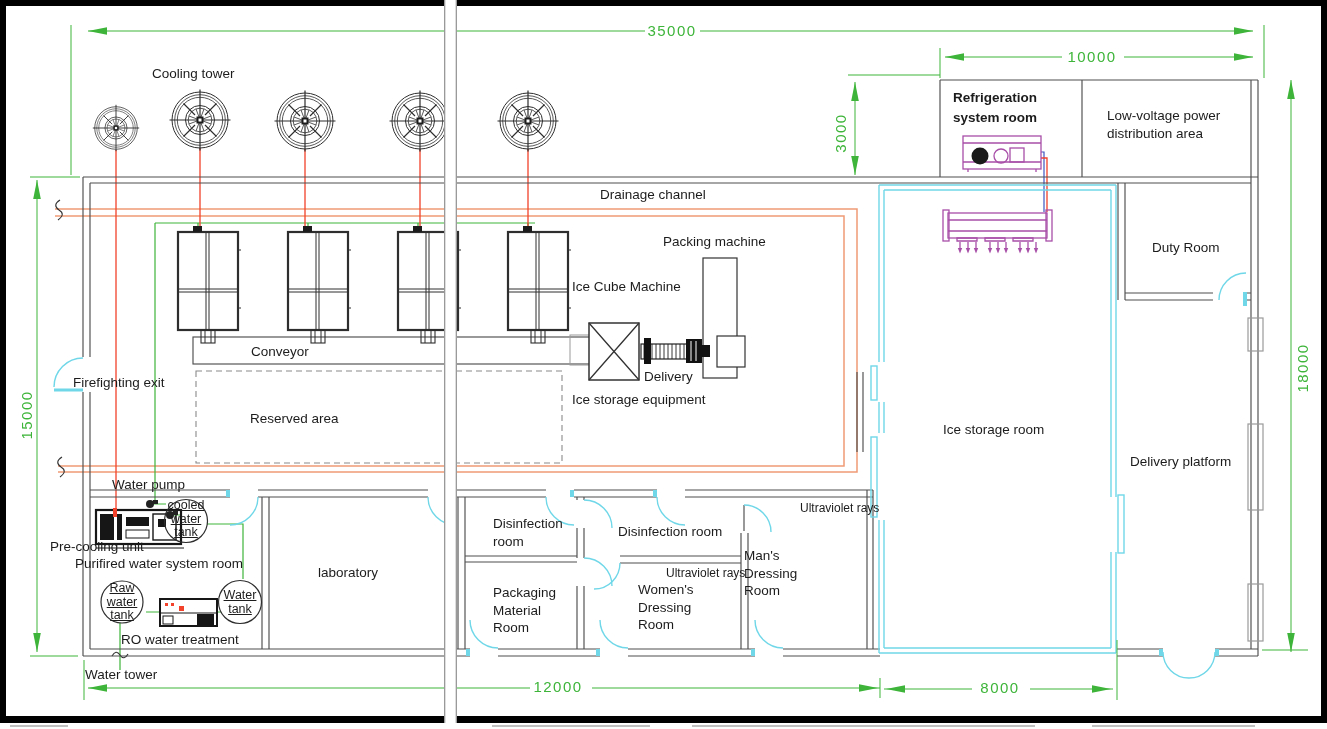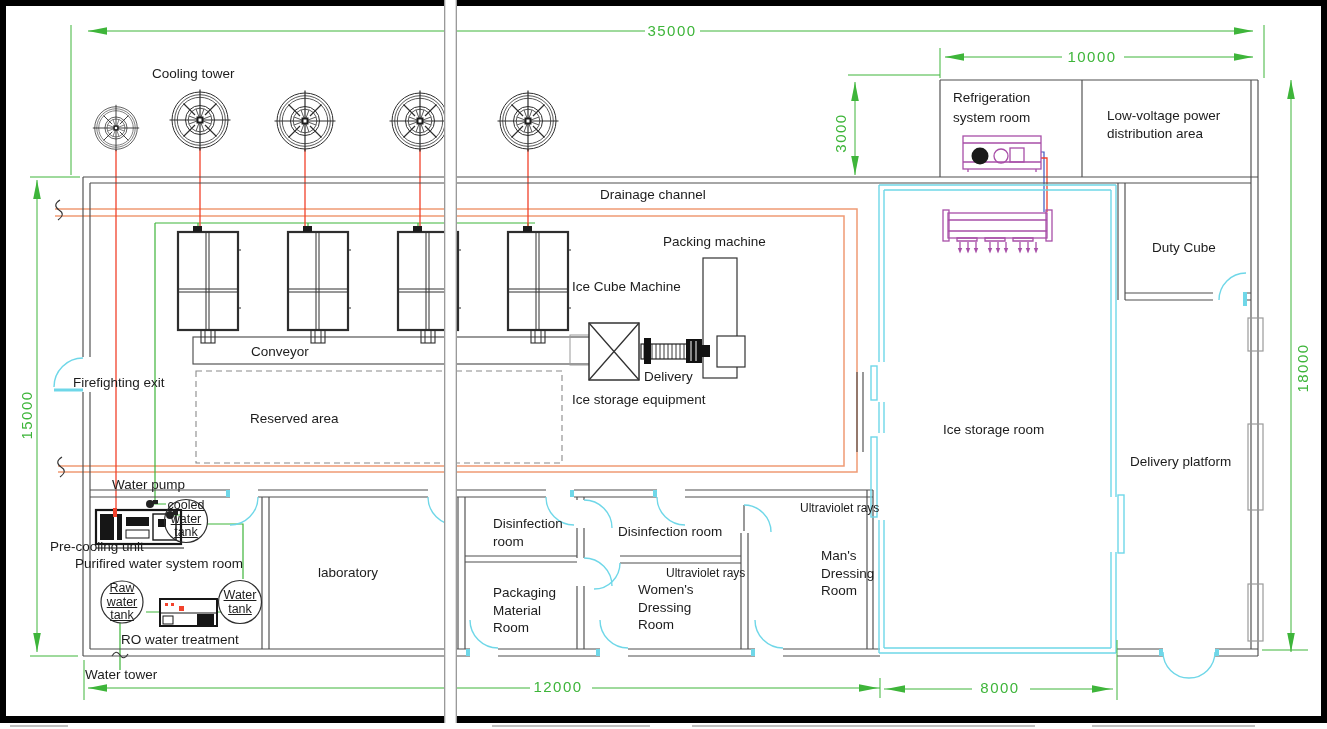--- a/index.html
+++ b/index.html
@@ -2,21 +2,21 @@
 <html style="--green: #3eb53a; --red: #f2422c; --orange: #f09b74; --cyan: #6fd7e8; --purple: #a84fa8; --wall: #4f4f4f;"><head>
 <meta charset="utf-8">
 <style>
   html,body{margin:0;padding:0;background:#fff;}
   #stage{position:relative;width:1327px;height:729px;background:#fff;overflow:hidden;
          font-family:"Liberation Sans",sans-serif;}
   #plan{position:absolute;left:0;top:0;}
   .lbl{position:absolute;font:13.5px/1.15 "Liberation Sans",sans-serif;color:#1c1c1c;white-space:nowrap;}
   .lbl.small{font-size:12px;}
   .blk{position:absolute;font:13.5px/17.5px "Liberation Sans",sans-serif;color:#1c1c1c;white-space:nowrap;}
-  .blk.lh20{line-height:20px;}
+  .blk.lh20{line-height:20px;font-weight:bold;}
   .tank{position:absolute;transform:translateX(-50%);text-align:center;
         font:12.5px/13.5px "Liberation Sans",sans-serif;color:#1c1c1c;white-space:nowrap;text-decoration:underline;}
   .dim{position:absolute;font:15px/15px "Liberation Sans",sans-serif;color:var(--green);
        letter-spacing:1.5px;white-space:nowrap;}
   .dim.c{transform:translateX(-50%);}
   .dim.v{transform:translate(-50%,-50%) rotate(-90deg);}
   svg .st-wall{stroke:var(--wall);stroke-width:1.15;fill:none;}
   svg .st-dark{stroke:#2e2e2e;fill:none;}
   svg .st-ghost{stroke:#9a9a9a;fill:none;}
   svg .st-dim{stroke:var(--green);stroke-width:1;fill:none;}
@@ -294,21 +294,21 @@
   <div class="lbl" style="left:663px;top:234px">Packing machine</div>
   <div class="lbl" style="left:572px;top:279px">Ice Cube Machine</div>
   <div class="lbl" style="left:251px;top:344px">Conveyor</div>
   <div class="lbl" style="left:250px;top:411px">Reserved area</div>
   <div class="lbl" style="left:73px;top:375px">Firefighting exit</div>
   <div class="lbl" style="left:644px;top:369px">Delivery</div>
   <div class="lbl" style="left:572px;top:392px">Ice storage equipment</div>
   <div class="lbl" style="left:112px;top:477px">Water pump</div>
   <div class="lbl" style="left:943px;top:422px">Ice storage room</div>
   <div class="lbl" style="left:1130px;top:454px">Delivery platform</div>
-  <div class="lbl" style="left:1152px;top:240px">Duty Cube</div>
+  <div class="lbl" style="left:1152px;top:240px">Duty Room</div>
   <div class="lbl" style="left:618px;top:524px">Disinfection room</div>
   <div class="lbl" style="left:318px;top:565px">laboratory</div>
   <div class="lbl" style="left:50px;top:539px">Pre-cooling unit</div>
   <div class="lbl" style="left:75px;top:556px">Purifired water system room</div>
   <div class="lbl" style="left:121px;top:632px">RO water treatment</div>
   <div class="lbl" style="left:85px;top:667px">Water tower</div>
   <div class="lbl small" style="left:800px;top:502px">Ultraviolet rays</div>
   <div class="lbl small" style="left:666px;top:567px">Ultraviolet rays</div>
 
   <div class="blk lh20" style="left:953px;top:88px">
@@ -326,21 +326,21 @@
   <div class="blk" style="left:493px;top:584px">
     <div>Packaging</div>
     <div>Material</div>
     <div>Room</div>
   </div>
   <div class="blk" style="left:638px;top:581px">
     <div>Women's</div>
     <div>Dressing</div>
     <div>Room</div>
   </div>
-  <div class="blk" style="left:821px;top:547px">
+  <div class="blk" style="left:744px;top:547px">
     <div>Man's</div>
     <div>Dressing</div>
     <div>Room</div>
   </div>
 
   <div class="tank" style="left:186px;top:499px">
     <div>cooled</div>
     <div>water</div>
     <div>tank</div>
   </div>

